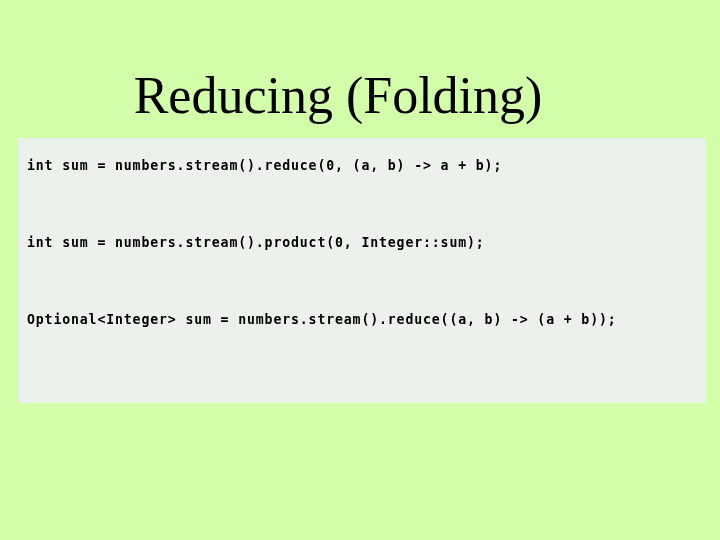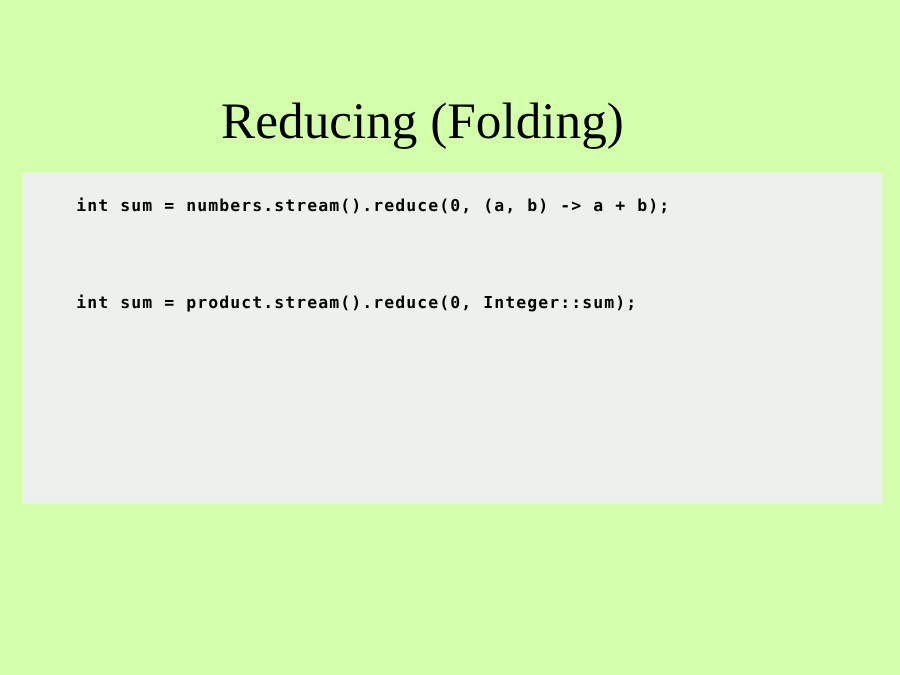--- a/index.html
+++ b/index.html
@@ -19,21 +19,21 @@
     background: #d3ffab;
     box-sizing: border-box;
   }
   #slide-title {
     position: absolute;
     left: 0;
     top: 70px;
     width: 676px;
     text-align: center;
     font-family: "Liberation Serif", "DejaVu Serif", serif;
-    font-size: 41px;
+    font-size: 52px;
     font-weight: 400;
     line-height: 52px;
     color: #000000;
     letter-spacing: 0px;
     white-space: nowrap;
   }
   #code-box {
     position: absolute;
     left: 18px;
     top: 138px;
@@ -45,31 +45,31 @@
   }
   .code-line {
     font-family: "DejaVu Sans Mono", "Liberation Mono", monospace;
     font-size: 13.2px;
     line-height: 38.6px;
     color: #000000;
     white-space: pre;
     letter-spacing: 0.86px;
     font-weight: 700;
     height: 38.6px;
-    margin-left: 34px;
   }
   .code-line.blank-before {
     margin-top: 38.6px;
   }
 </style>
 </head>
 <body>
 
 <div id="slide">
 
   <div id="slide-title">Reducing (Folding)</div>
 
   <div id="code-box">
     <div class="code-line">int sum = numbers.stream().reduce(0, (a, b) -&gt; a + b);</div>
-    <div class="code-line blank-before">int sum = product.stream().reduce(0, Integer::sum);</div>
+    <div class="code-line blank-before">int sum = numbers.stream().product(0, Integer::sum);</div>
+    <div class="code-line blank-before">Optional&lt;Integer&gt; sum = numbers.stream().reduce((a, b) -&gt; (a + b));</div>
   </div>
 
 </div>
 
 </body></html>

